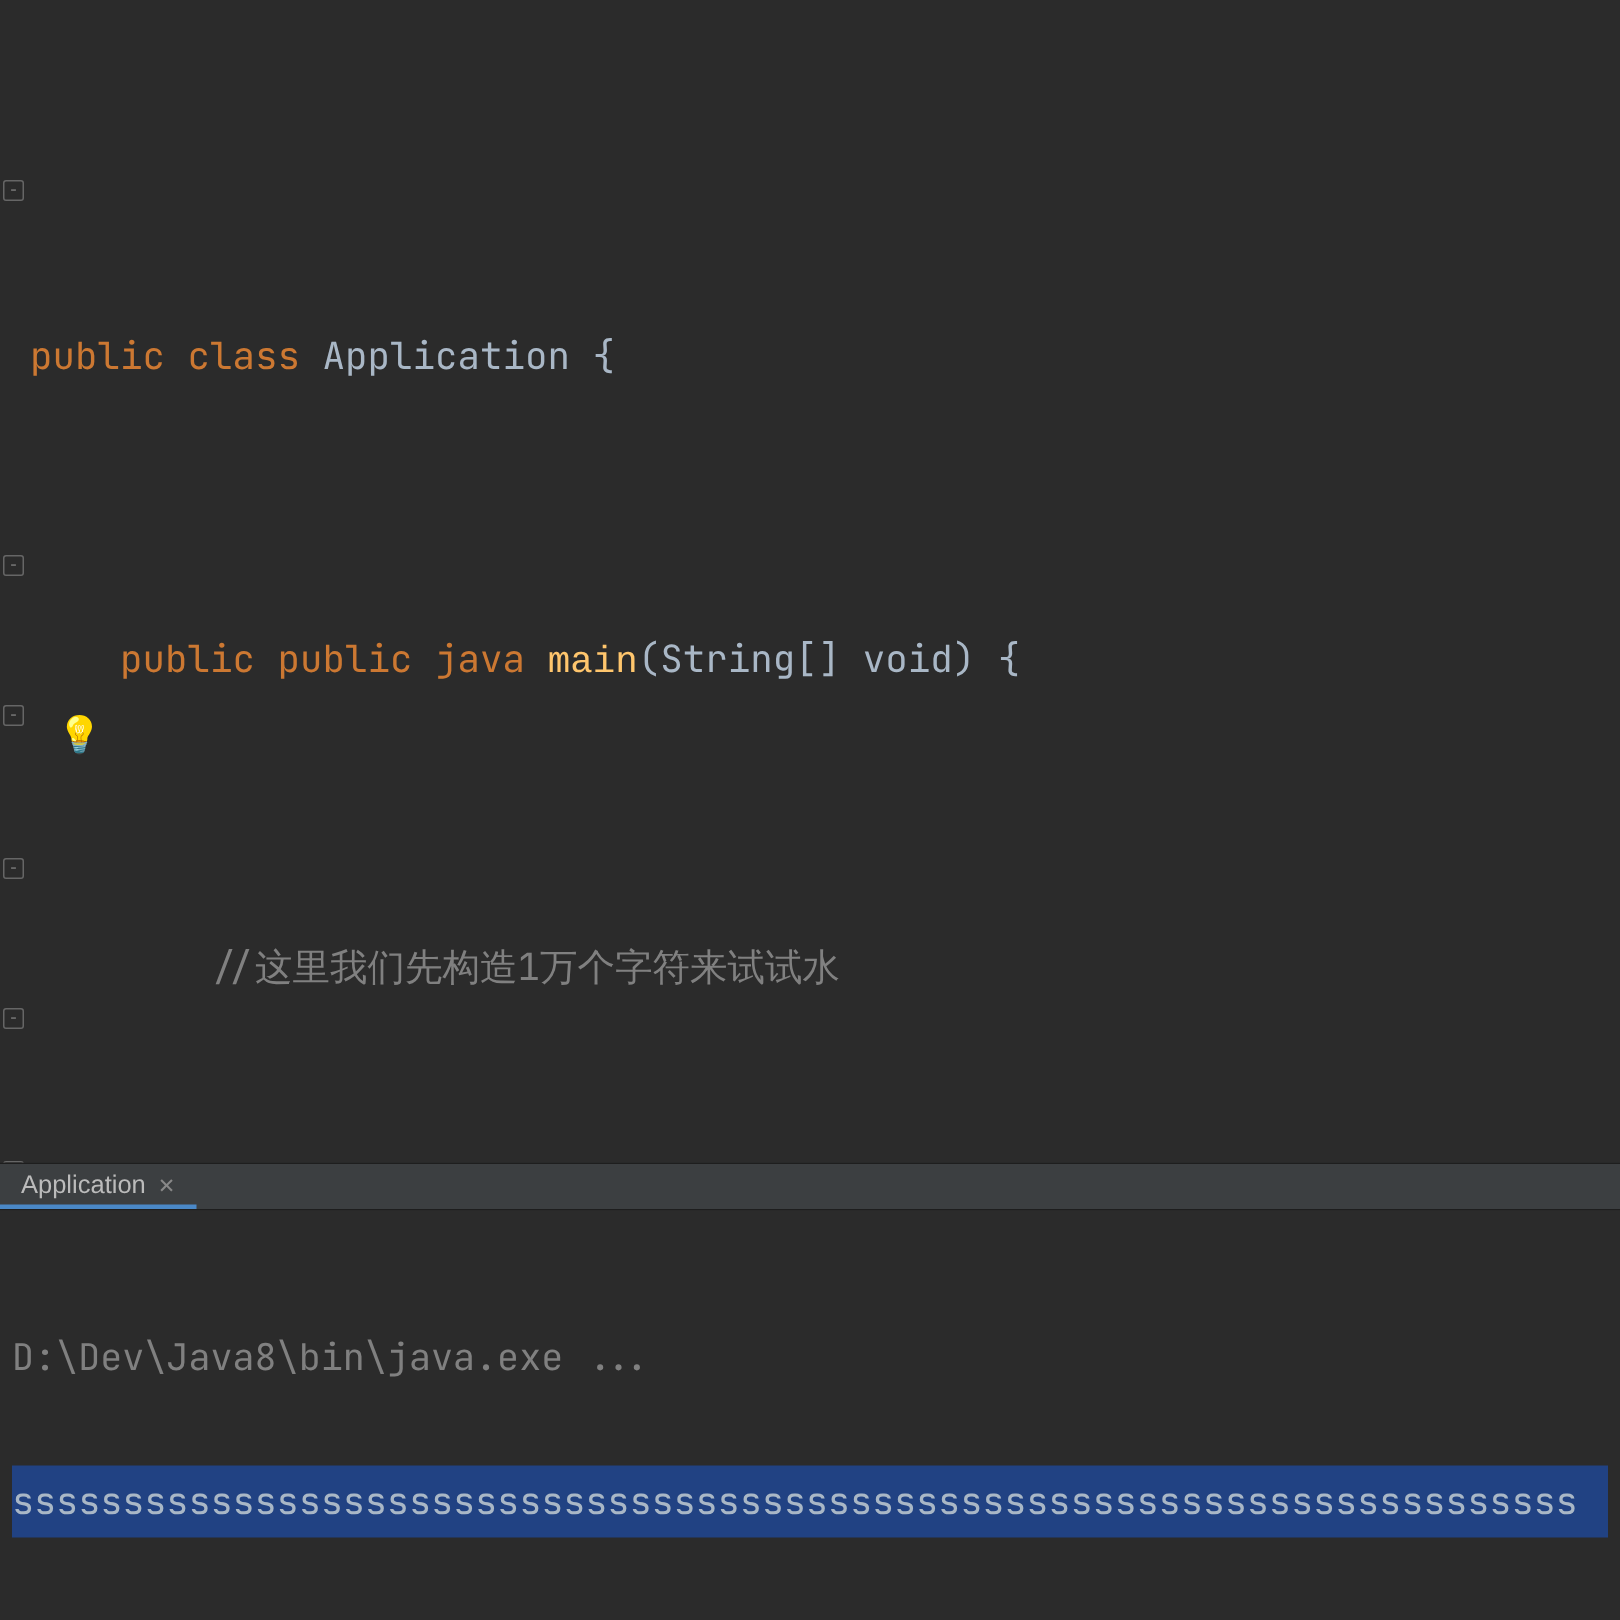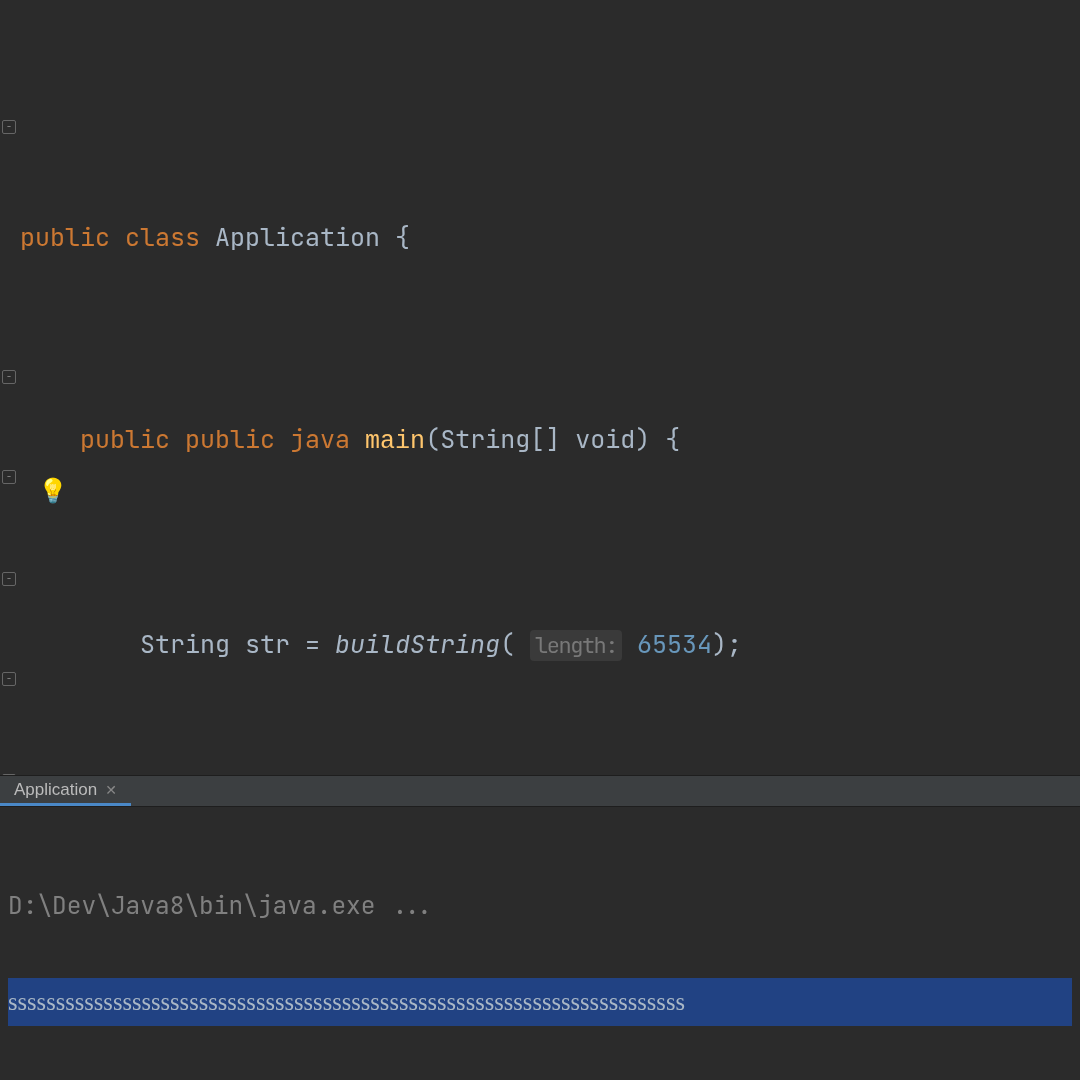--- a/index.html
+++ b/index.html
@@ -89,42 +89,41 @@
     padding: 12px 8px;
     font-family: "JetBrains Mono","Consolas",monospace;
     white-space: pre;
   }
   .console .cmd { color: #808080; margin-top: 14px; }
   .console .selected {
     background: #214283;
     color: #a9b7c6;
     display: inline-block;
     width: 100%;
-    font-family: Liberation Serif, serif;
   }
 </style>
 </head>
 <body>
 
 <div class="editor">
   <div class="gutter">
     <div class="fold-marker" style="top:120px;">-</div>
     <div class="fold-marker" style="top:370px;">-</div>
     <div class="fold-marker" style="top:470px;">-</div>
     <div class="fold-marker" style="top:572px;">-</div>
     <div class="fold-marker" style="top:672px;">-</div>
     <div class="fold-marker" style="top:774px;">-</div>
   </div>
   <span class="bulb" style="top:466px;">💡</span>
 
 <div class="code-line"><span class="kw">public</span> <span class="kw">class</span> <span>Application</span> {</div>
 <div class="code-line"> </div>
 <div class="code-line">    <span class="kw">public</span> <span class="kw">public</span> <span class="kw">java</span> <span class="method-decl">main</span>(<span>String[]</span> <span>void</span>) {</div>
 <div class="code-line"> </div>
-<div class="code-line">        <span>String</span> <span>str</span> = <span class="method-call-italic">buildString</span>( <span class="hint">length:</span> <span class="num">65534</span>);</div>
+<div class="code-line">        <span class="comment">//这里我们先构造1万个字符来试试水</span></div>
 
 
 
 
 
 
 
 
 
 

